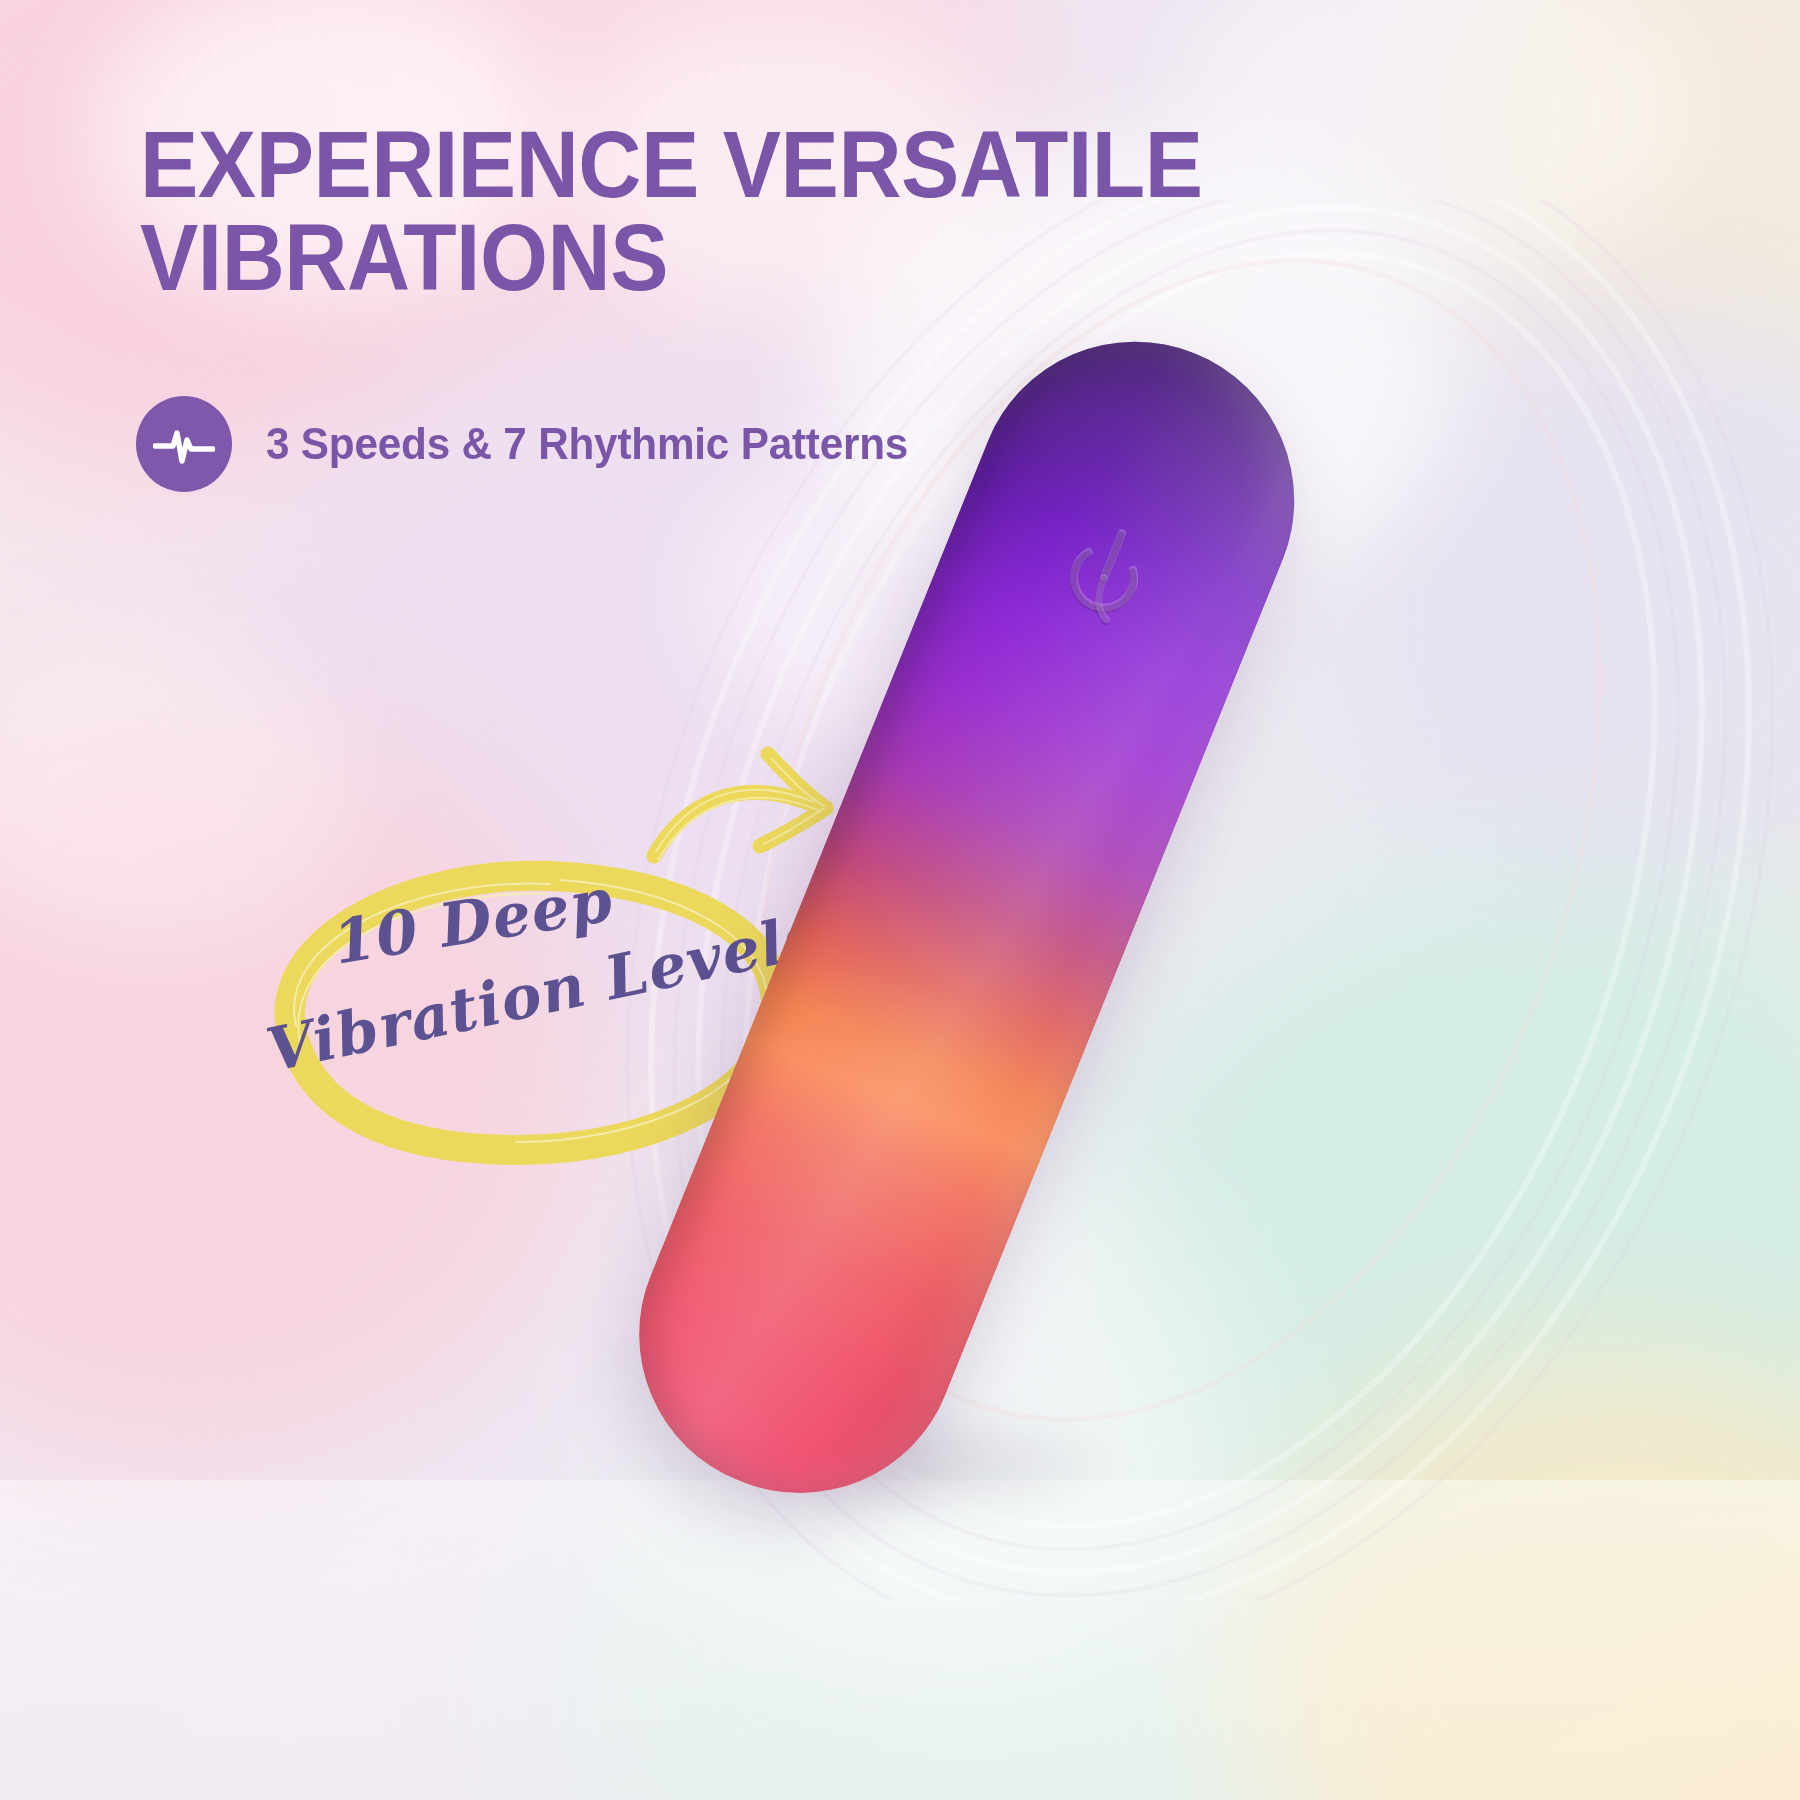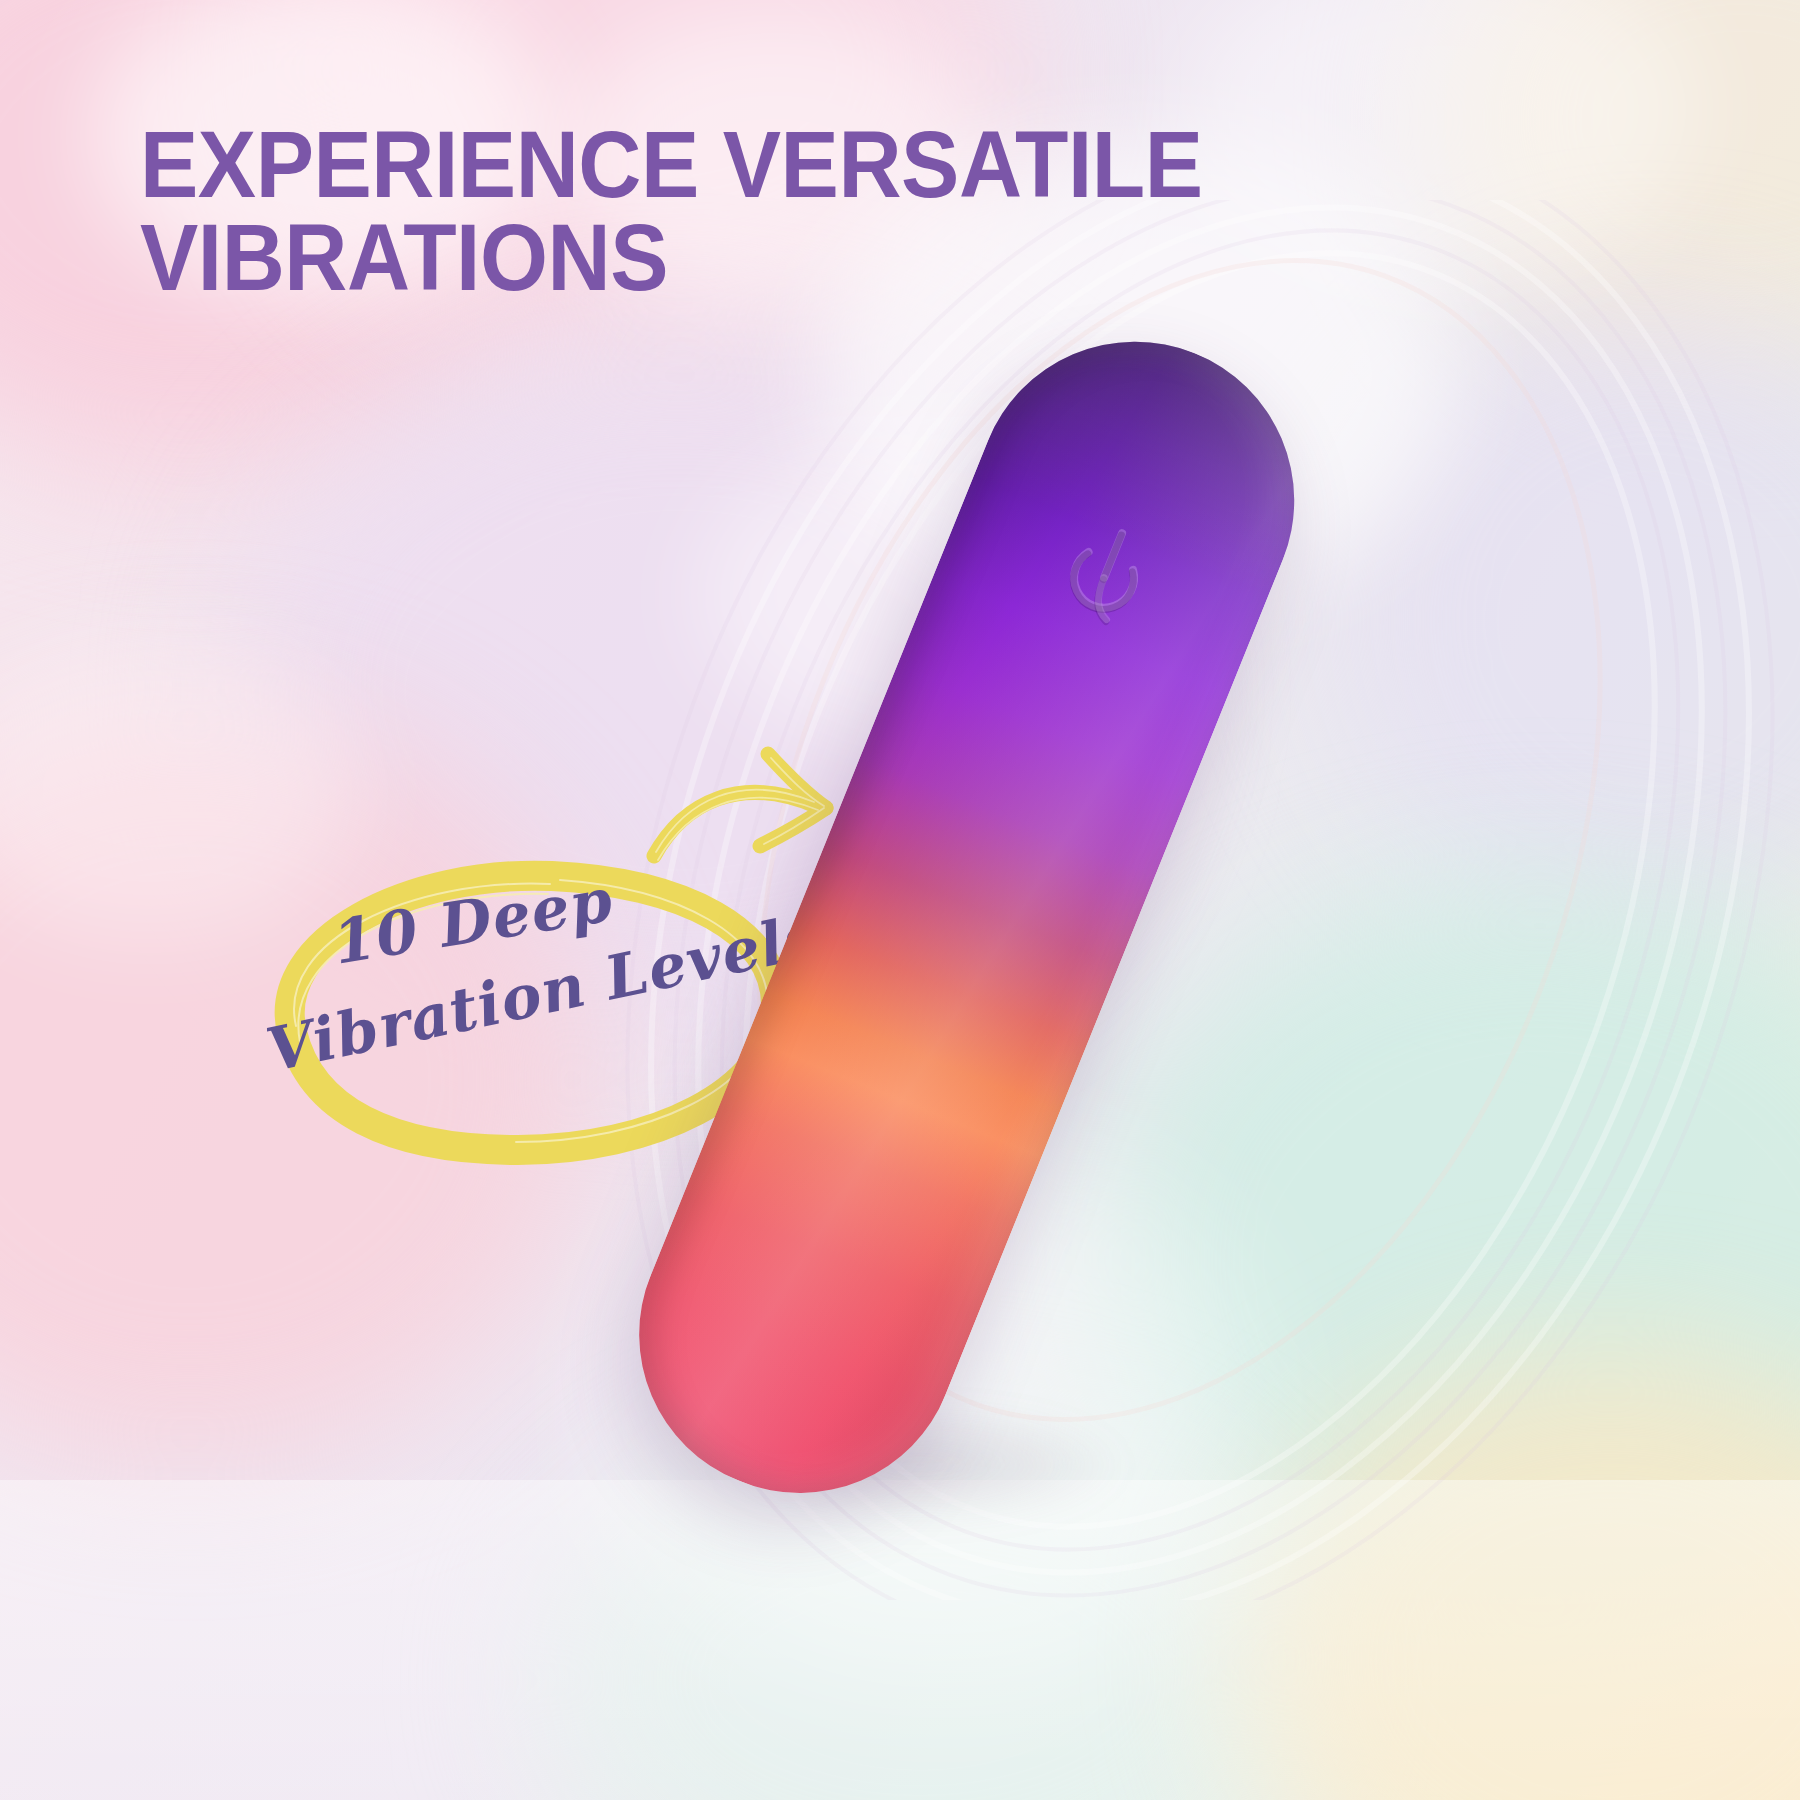--- a/index.html
+++ b/index.html
@@ -205,20 +205,28 @@
         <ellipse cx="620" cy="640" rx="390" ry="600" transform="rotate(20 620 640)"></ellipse>
       </g>
     </svg>
   </div>
 
   <div class="headline">EXPERIENCE VERSATILE
 VIBRATIONS</div>
 
   <div class="features">
 
+    <div class="feature-row">
+      <div class="feature-icon">
+        <svg width="62" height="46" viewBox="0 0 62 46">
+          <path d="M2 25 H15 L20 25 L24 12 L29 40 L34 19 L38 28 H46 H60" fill="none" stroke="#ffffff" stroke-width="5.4" stroke-linecap="round" stroke-linejoin="round"></path>
+        </svg>
+      </div>
+      <div class="feature-label">3 Speeds &amp; 7 Rhythmic Patterns</div>
+    </div>
 
 
   </div>
 
   <div class="arrow">
     <svg viewBox="0 0 220 140">
       <g fill="none" stroke="#ecd95b" stroke-linecap="round" stroke-linejoin="round">
         <path d="M6 108 C36 54, 92 26, 168 58" stroke-width="15"></path>
         <path d="M120 6 C142 30, 158 46, 178 60" stroke-width="15"></path>
         <path d="M112 98 C140 84, 160 72, 178 60" stroke-width="15"></path>

